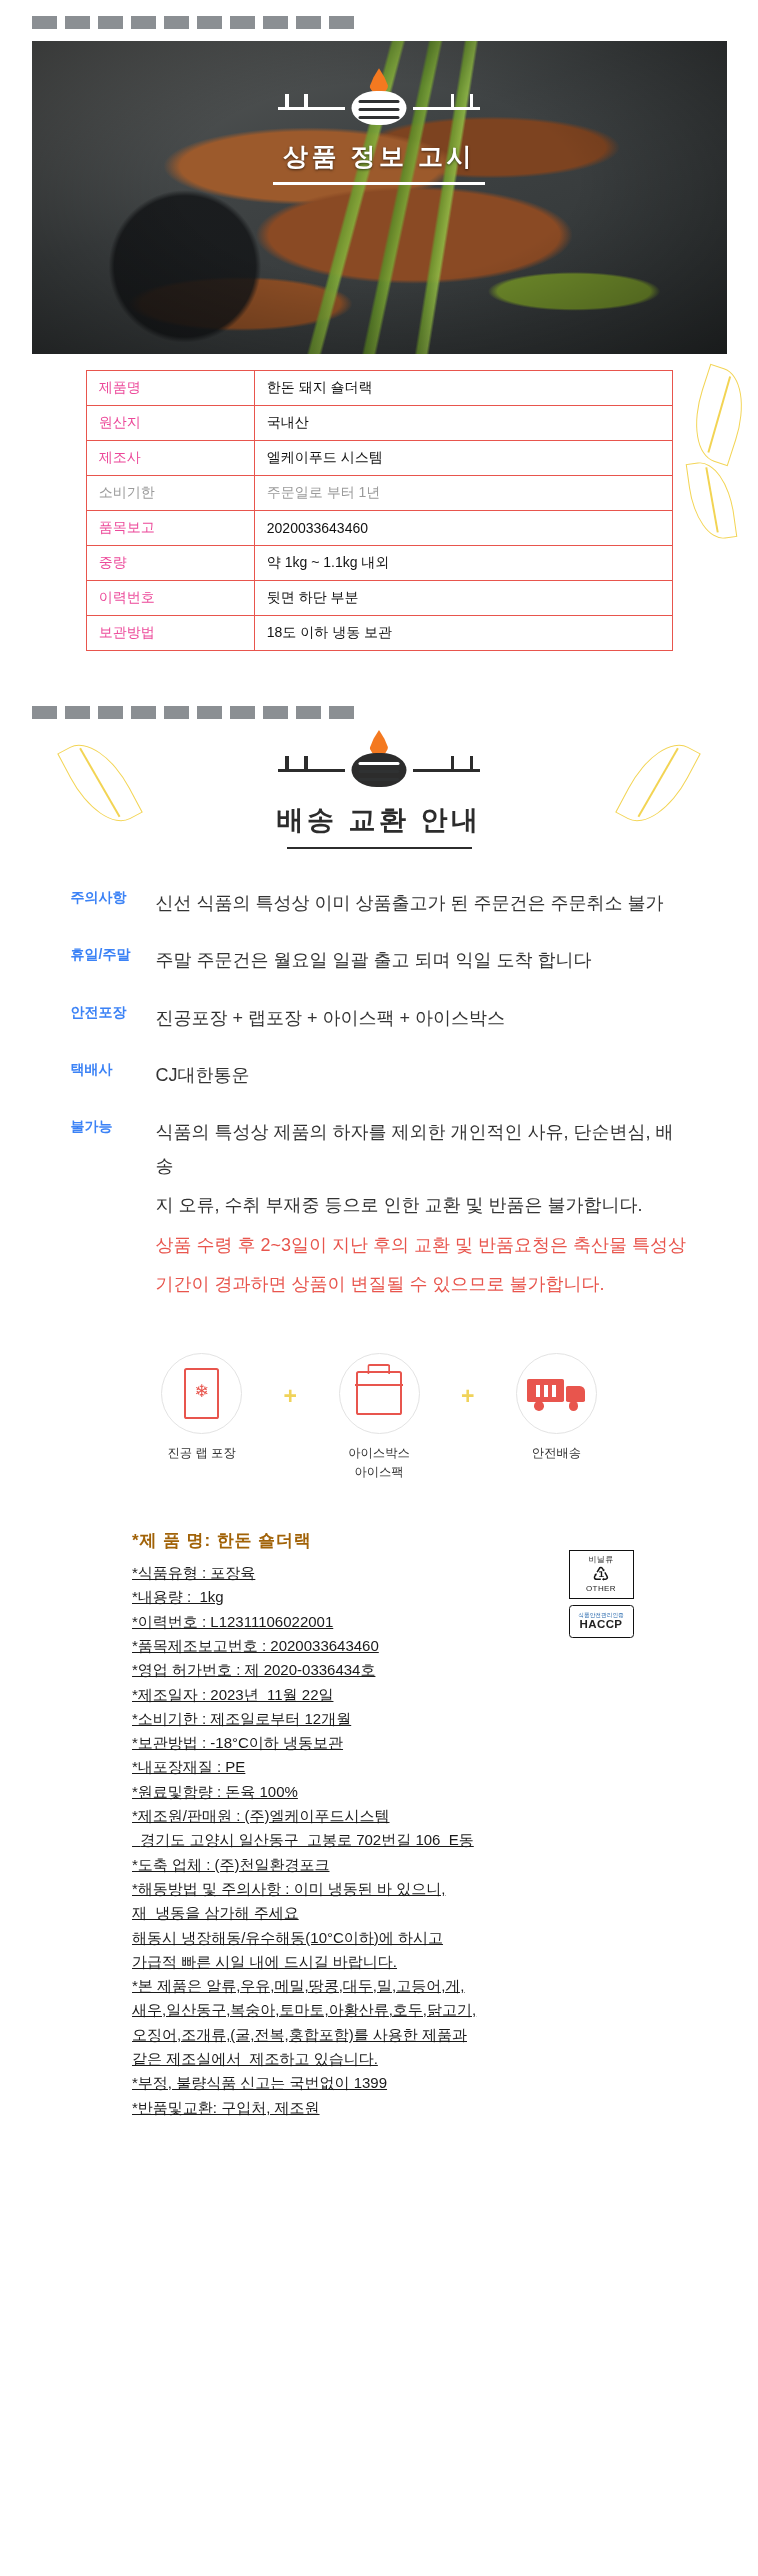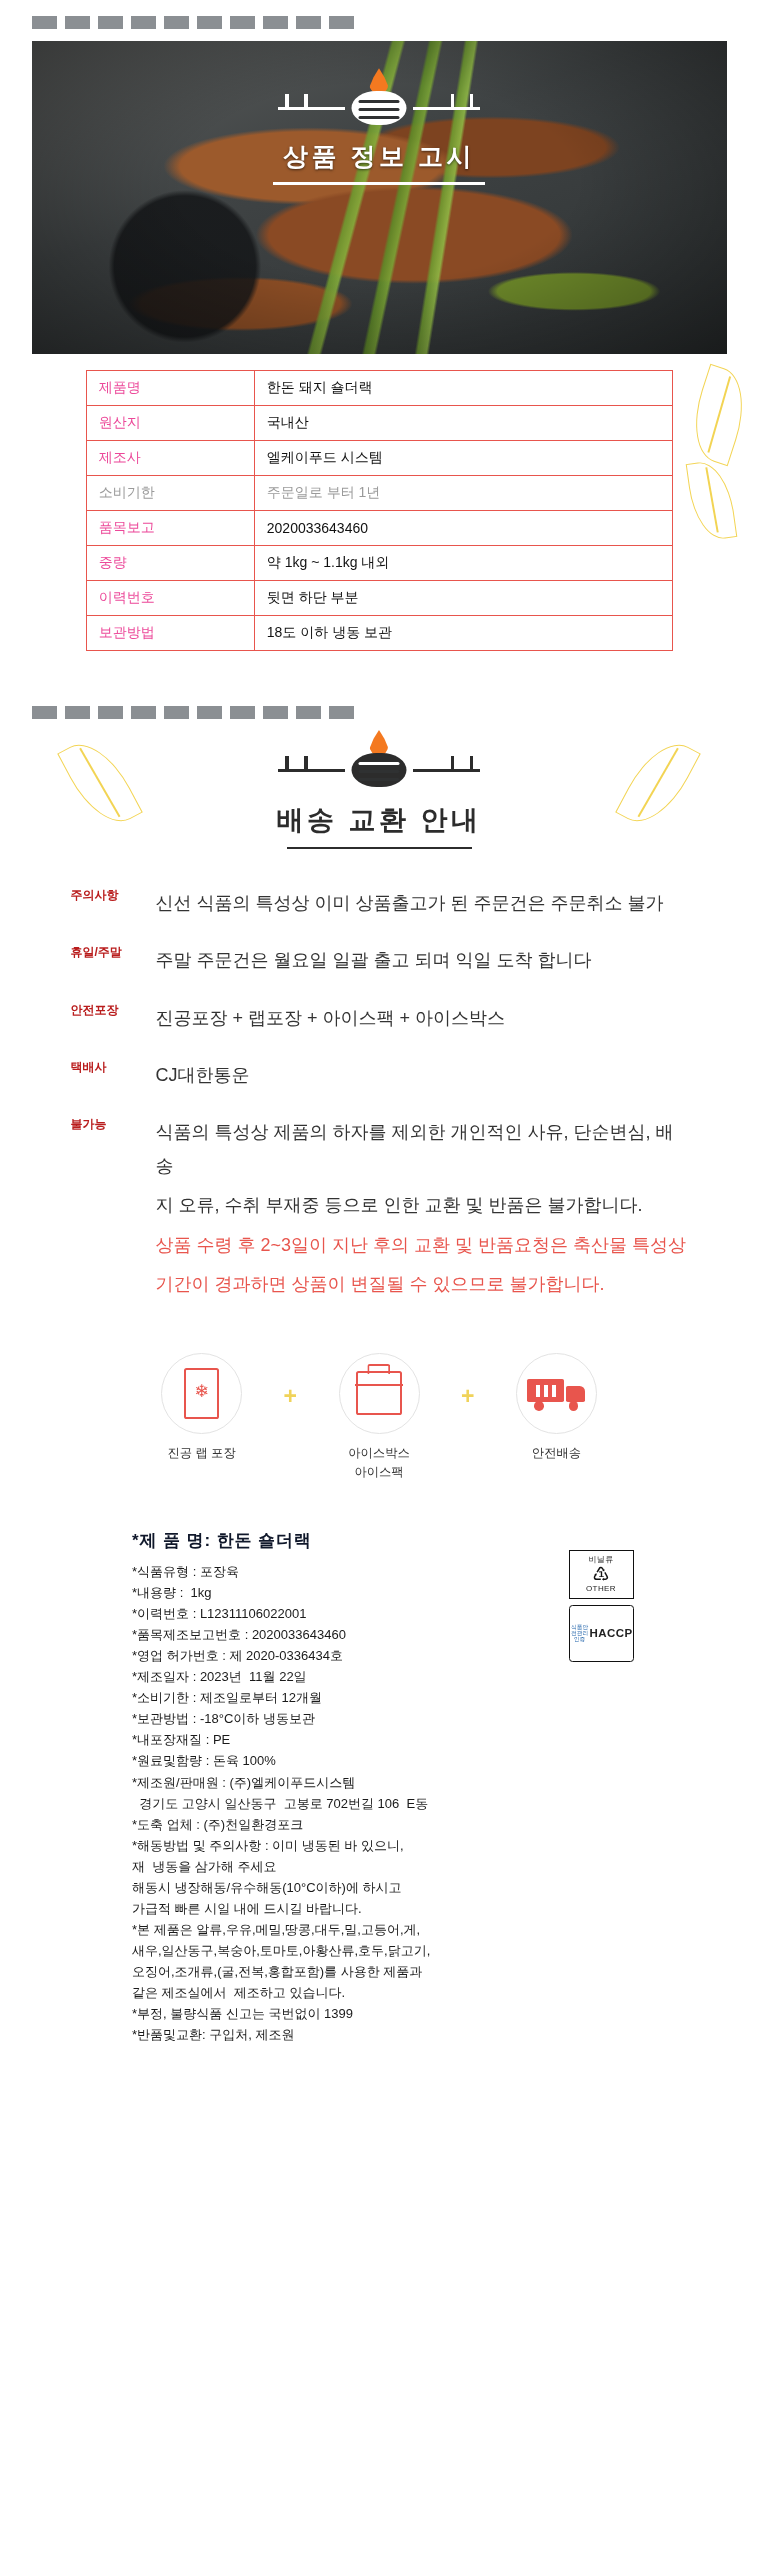--- a/index.html
+++ b/index.html
@@ -129,21 +129,21 @@
   .brandblock .grill-mark .line, .brandblock .grill-mark .tick,
   .brandblock .grill-mark .steak { background: #2c2c2c; }
   .brandblock .grill-mark .steak:after { background: #ffffff; }
   .brandblock .hero-title { color: #2c2c2c; text-shadow: none; font-size: 27px; }
   .brandblock .hero-underline { background: #2c2c2c; width: 185px; }
 
   .notice { width: 617px; margin: 37px auto 0; }
   .nrow { display: flex; margin-bottom: 17.6px; }
   .nlabel {
     width: 85px; flex: 0 0 85px;
-    color: #b91c1c; font-weight: bold; font-size: 12px; line-height: 1.6;
+    color: #3b82f6; font-weight: bold; font-size: 14px; line-height: 1.6;
   }
   .ntext { flex: 1; color: #333; font-size: 18px; line-height: 1.9; }
   .ntext p { margin: 0 0 5.3px; }
   .ntext p.warn { color: #e8554d; }
 
   
   .iconrow {
     display: flex; justify-content: center; align-items: flex-start;
     gap: 16px; margin: 46px auto 0; width: 547px;
   }
@@ -172,34 +172,34 @@
   }
   .ic-truck { width: 58px; height: 35px; position: relative; }
   .ic-truck .body { position: absolute; left: 0; top: 3.5px; width: 37px; height: 23px; background: #e8554d; border-radius: 1.8px;}
   .ic-truck .cab { position: absolute; right: 0; top: 10.6px; width: 19.4px; height: 16px; background: #e8554d; border-radius: 1.8px 5.3px 1.8px 1.8px;}
   .ic-truck .w1, .ic-truck .w2 { position: absolute; bottom: 0; width: 9.7px; height: 9.7px; border-radius: 50%; background: #e8554d;}
   .ic-truck .w1 { left: 7px; } .ic-truck .w2 { right: 7px; }
   .ic-truck .stripe { position: absolute; left: 8.8px; top: 8.8px; width: 3.5px; height: 12.3px; background: #fff; box-shadow: 8px 0 0 #fff, 16px 0 0 #fff;}
 
   
   .specwrap { width: 494px; margin: 48px auto 0; position: relative; padding-bottom: 35px; }
-  .spec-title { font-size: 17px; font-weight: bold; color: #0f172a; margin-bottom: 8.8px; letter-spacing: 0.9px;}
-  .spec-list { font-size: 13px; line-height: 1.62; color: #1a1a1a; }
+  .spec-title { font-size: 17px; font-weight: bold; color: #a16207; margin-bottom: 8.8px; letter-spacing: 0.9px;}
+  .spec-list { font-size: 15px; line-height: 1.62; color: #1a1a1a; text-decoration: underline; }
   .spec-list div { white-space: pre-wrap; }
   .spec-marks { position: absolute; right: -14px; top: 21px; width: 78px; text-align: center; }
   .mark-box {
     width: 65px; height: 49px; border: 1.8px solid #111; margin: 0 auto 5.3px;
     display: flex; flex-direction: column; align-items: center; justify-content: center;
     font-size: 7px; line-height: 1.2;
   }
   .recycle-tri { font-size: 19.4px; line-height: 1; color: #111; }
   .mark-caption { font-size: 8px; letter-spacing: 0.4px; }
   .haccp {
-    width: 65px; height: 57px; border: 1.8px solid #111; border-radius: 3.5px; margin: 0 auto;
-    display: flex; flex-direction: row; align-items: center; justify-content: center;
+    width: 65px; height: 33px; border: 1.8px solid #111; border-radius: 3.5px; margin: 0 auto;
+    display: flex; flex-direction: column; align-items: center; justify-content: center;
   }
   .haccp .badge { font-size: 5.7px; color: #1a5fa8; line-height: 1.1; }
   .haccp .word { font-size: 11.5px; font-weight: bold; letter-spacing: 0.4px; }
 </style>
 </head>
 <body>
 
 <div class="page">
 
   <div class="sec1">

